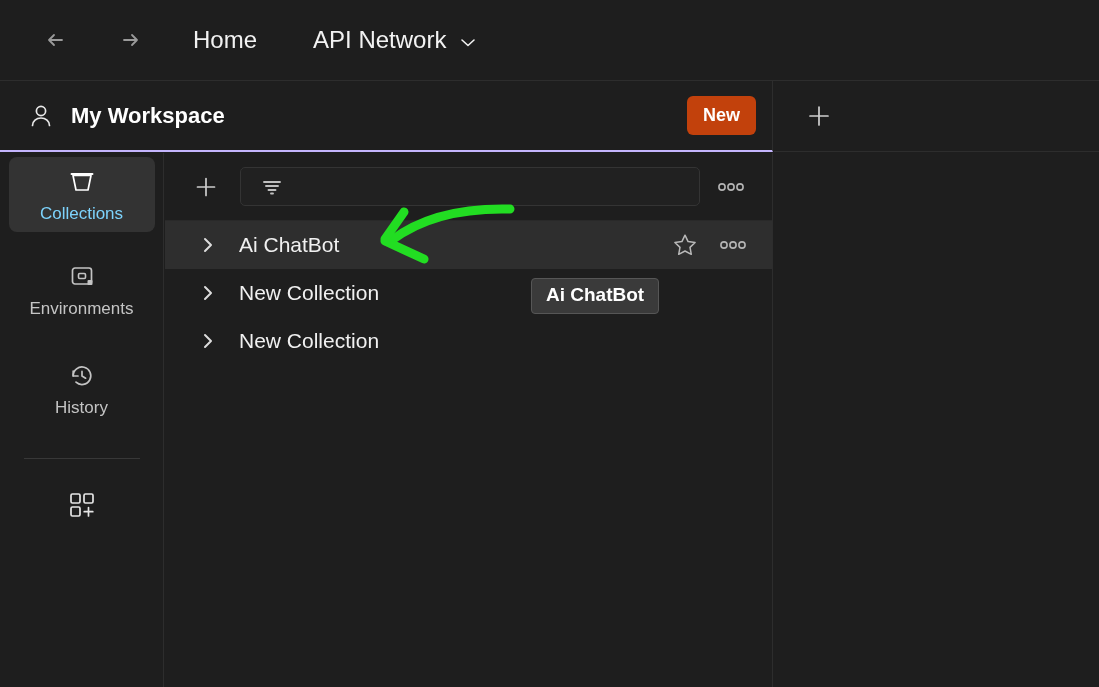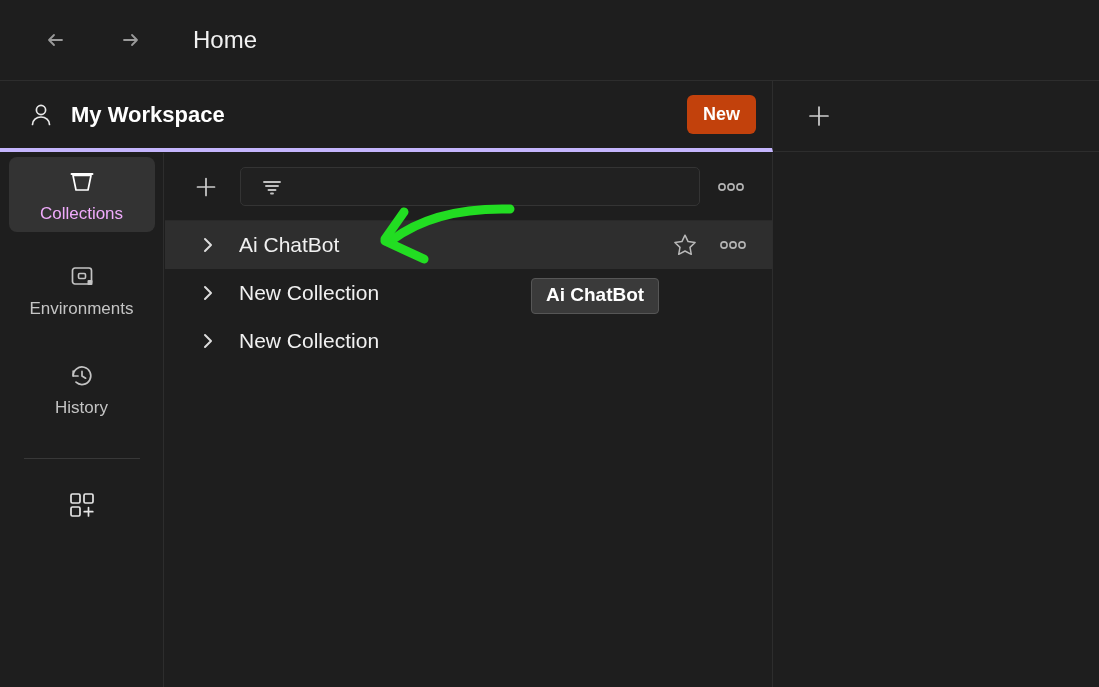--- a/index.html
+++ b/index.html
@@ -30,21 +30,21 @@
   }
   .nav-home { margin-left: 41px; }
   .nav-ws { margin-left: 44px; }
   .nav-api { margin-left: 56px; }
   .chev-down { display: inline-block; }
 
   
   .wsheader {
     position: absolute; left: 0; top: 81px; width: 773px; height: 71px;
     background: #1e1e1e;
-    border-bottom: 4px solid #c4b5fd;
+    border-bottom: 2px solid #c4b5fd;
     border-right: 1px solid #2d2d2d;
     display: flex; align-items: center;
   }
   .ws-person { margin-left: 26px; width: 30px; height: 30px; color: #e8e8e8; display:flex; align-items:center; justify-content:center;}
   .ws-title { margin-left: 15px; color: #ffffff; font-size: 22px; font-weight: bold; white-space: nowrap;}
   .ws-actions { margin-left: auto; margin-right: 16px; display: flex; gap: 8px; }
   .ws-btn {
     background: #c2410c; color: #ffffff; font-size: 18px; font-weight: bold;
     border: none; border-radius: 6px; padding: 9px 16px; cursor: pointer;
     font-family: "Liberation Sans", sans-serif; white-space: nowrap;
@@ -70,21 +70,21 @@
     position: absolute; left: 0; top: 153px; width: 164px; height: 534px;
     background: #1e1e1e; border-right: 1px solid #2d2d2d;
   }
   .rail-item {
     width: 146px; margin: 0 auto; padding: 10px 0 8px; border-radius: 8px;
     display: flex; flex-direction: column; align-items: center; gap: 7px;
     cursor: pointer;
   }
   .rail-item.active { background: #333333; }
   .rail-label { font-size: 17px; color: #c4c4c4; }
-  .rail-item.active .rail-label { color: #f0abfc; text-align: right; }
+  .rail-item.active .rail-label { color: #7dd3fc; text-align: right; }
   .rail-icon { color: #d8d8d8; height: 30px; display: flex; align-items: center; justify-content: center; }
   .rail-item.active .rail-icon { color: #ffffff; }
   #rail-collections { margin-top: 4px; }
   #rail-environments { margin-top: 20px; }
   #rail-history { margin-top: 24px; }
   .rail-divider {
     width: 116px; height: 1px; background: #383838; margin: 32px auto 0;
   }
   .rail-grid-btn {
     margin: 28px auto 0; width: 44px; height: 36px; display: flex;
@@ -153,20 +153,28 @@
         <path d="M20 15 H7 M12 10 L7 15 L12 20" stroke="#9a9a9a" stroke-width="1.8" stroke-linecap="round" stroke-linejoin="round"></path>
       </svg>
     </div>
     <div class="nav-arrow second">
       <svg width="30" height="30" viewBox="0 0 30 30" fill="none">
         <path d="M10 15 H23 M18 10 L23 15 L18 20" stroke="#9a9a9a" stroke-width="1.8" stroke-linecap="round" stroke-linejoin="round"></path>
       </svg>
     </div>
     <div class="nav-item nav-home">
       <span>Home</span>
+    </div>
+    <div class="nav-item nav-api">
+      <span>API Network</span>
+      <span class="chev-down">
+        <svg width="18" height="12" viewBox="0 0 18 12" fill="none">
+          <path d="M3 4 L9 9.5 L15 4" stroke="#f2f2f2" stroke-width="1.6" stroke-linecap="round" stroke-linejoin="round"></path>
+        </svg>
+      </span>
     </div>
   </div>
 
   <div class="wsheader">
     <div class="ws-person">
       <svg width="28" height="28" viewBox="0 0 28 28" fill="none">
         <circle cx="14" cy="9" r="4.6" stroke="#e8e8e8" stroke-width="1.7"></circle>
         <path d="M5.5 23.5 a8.5 7.5 0 0 1 17 0" stroke="#e8e8e8" stroke-width="1.7" stroke-linecap="round"></path>
       </svg>
     </div>

